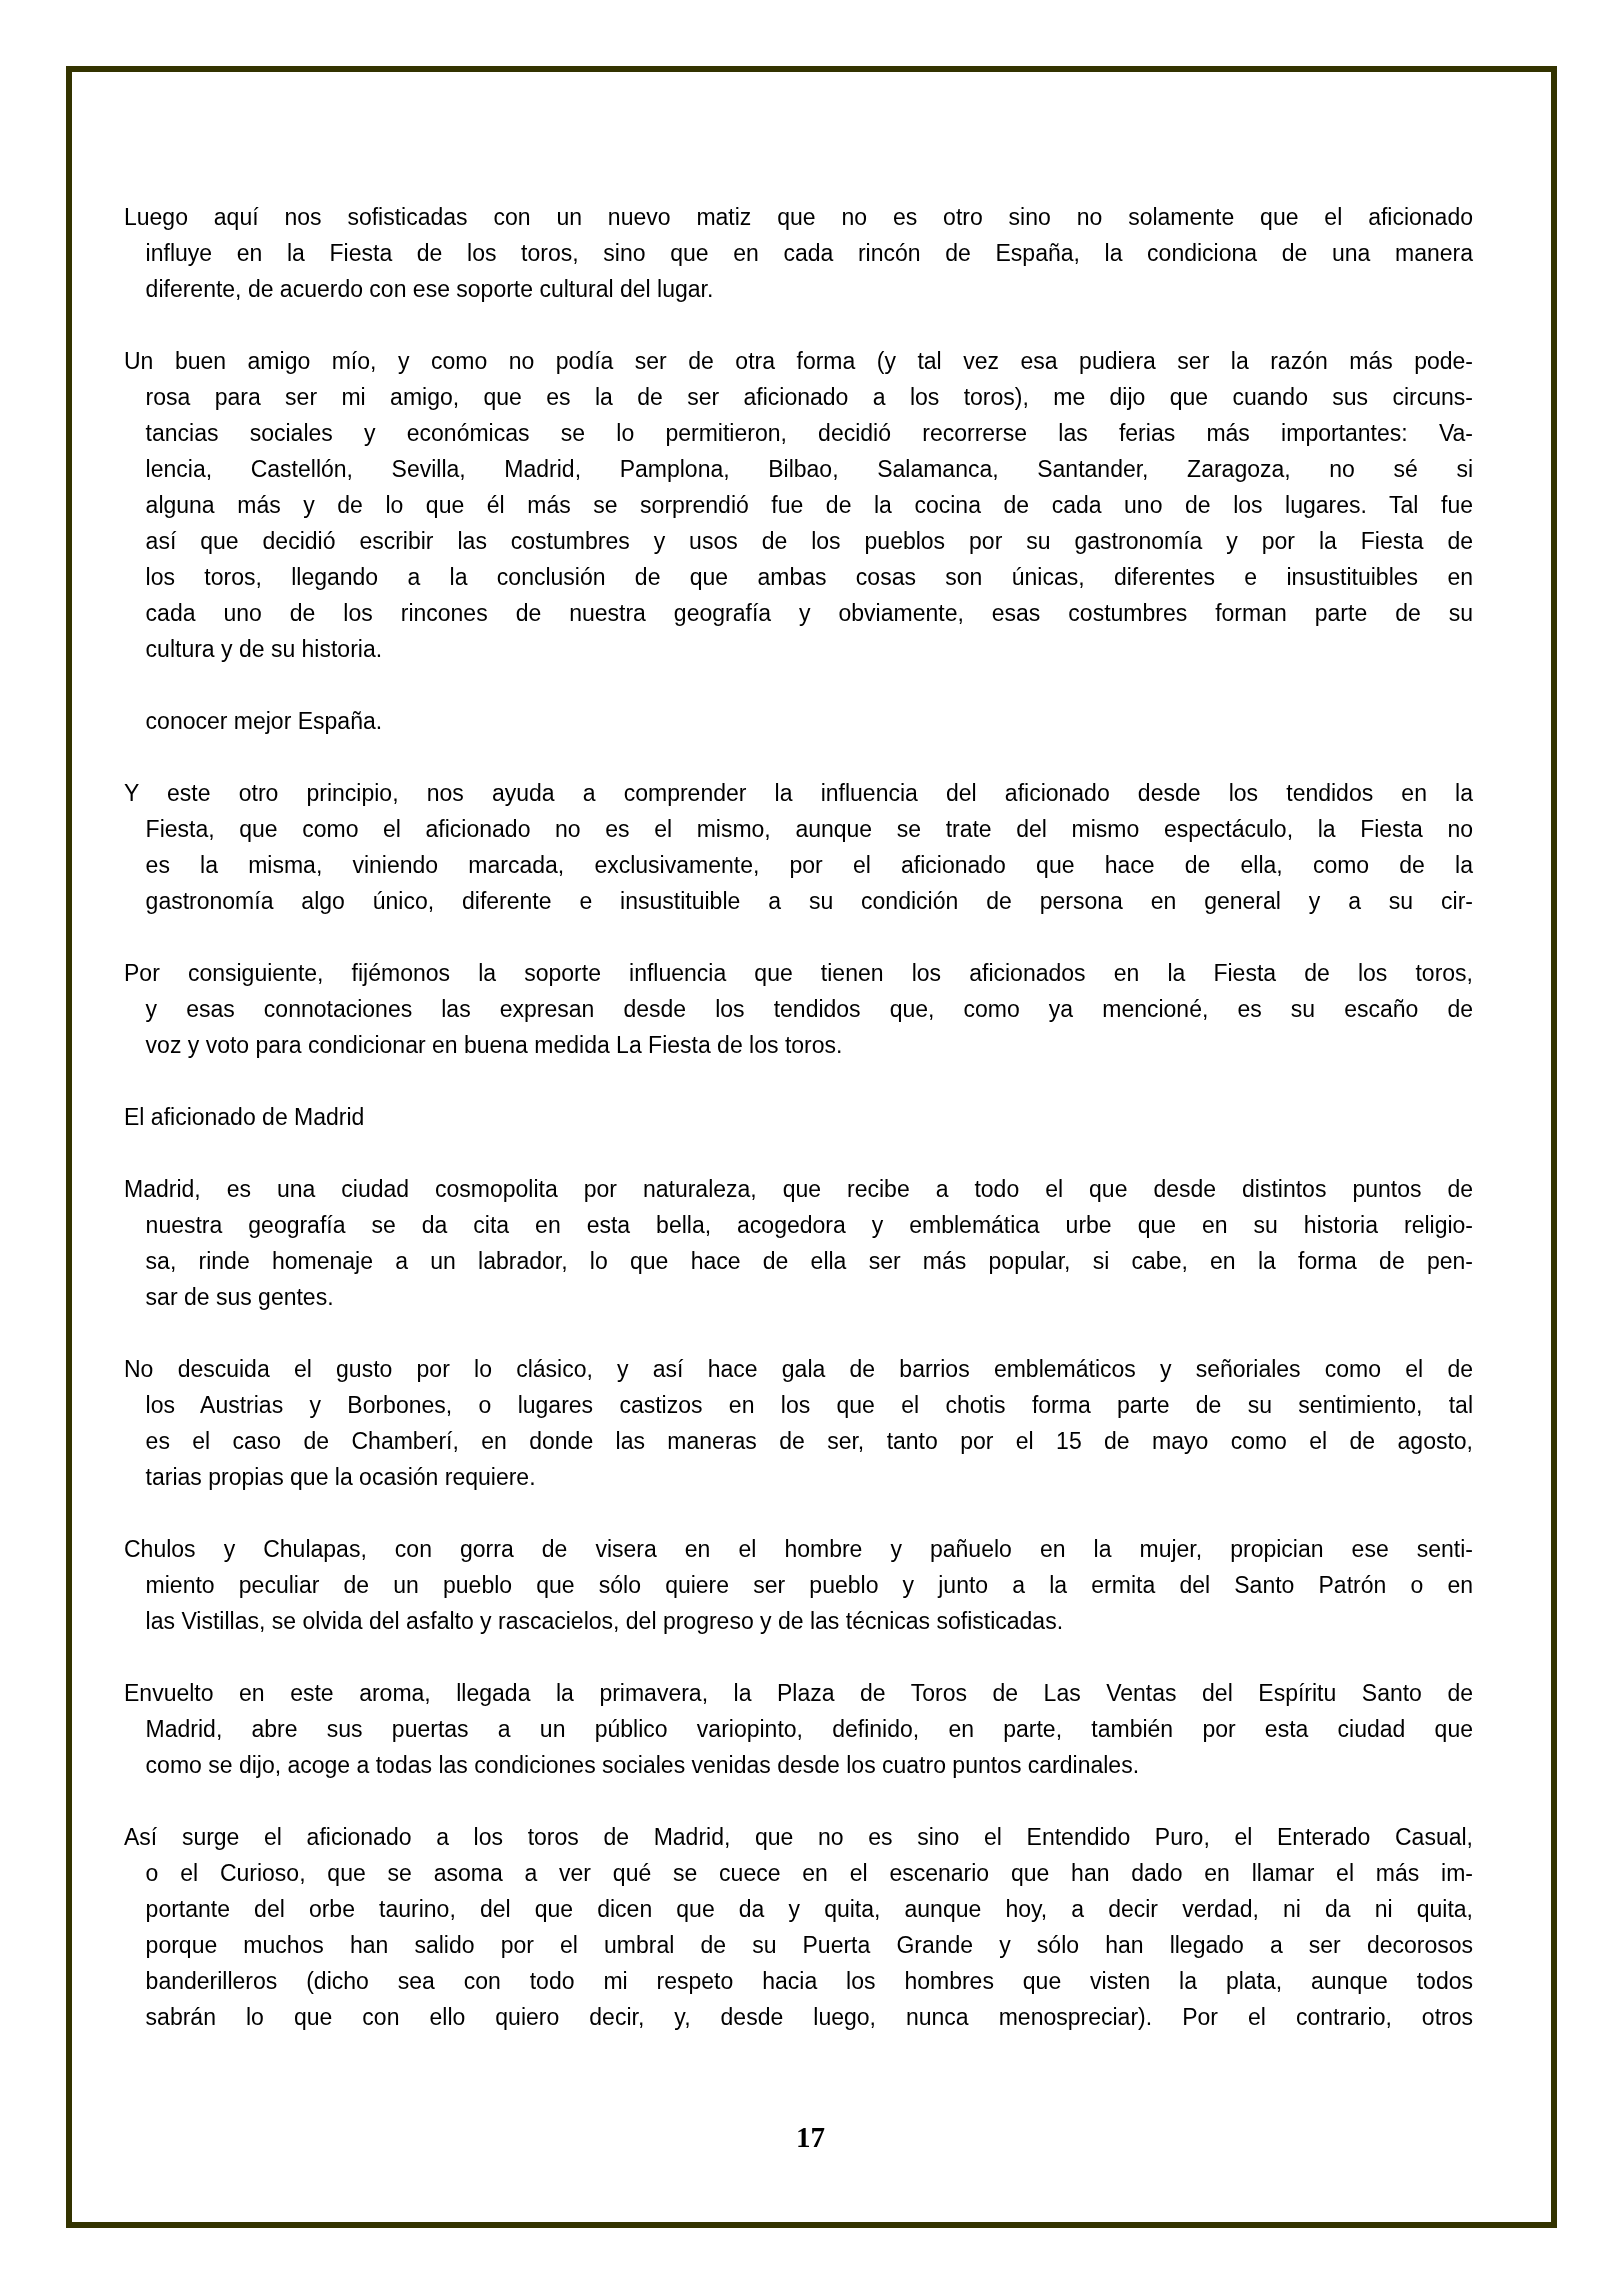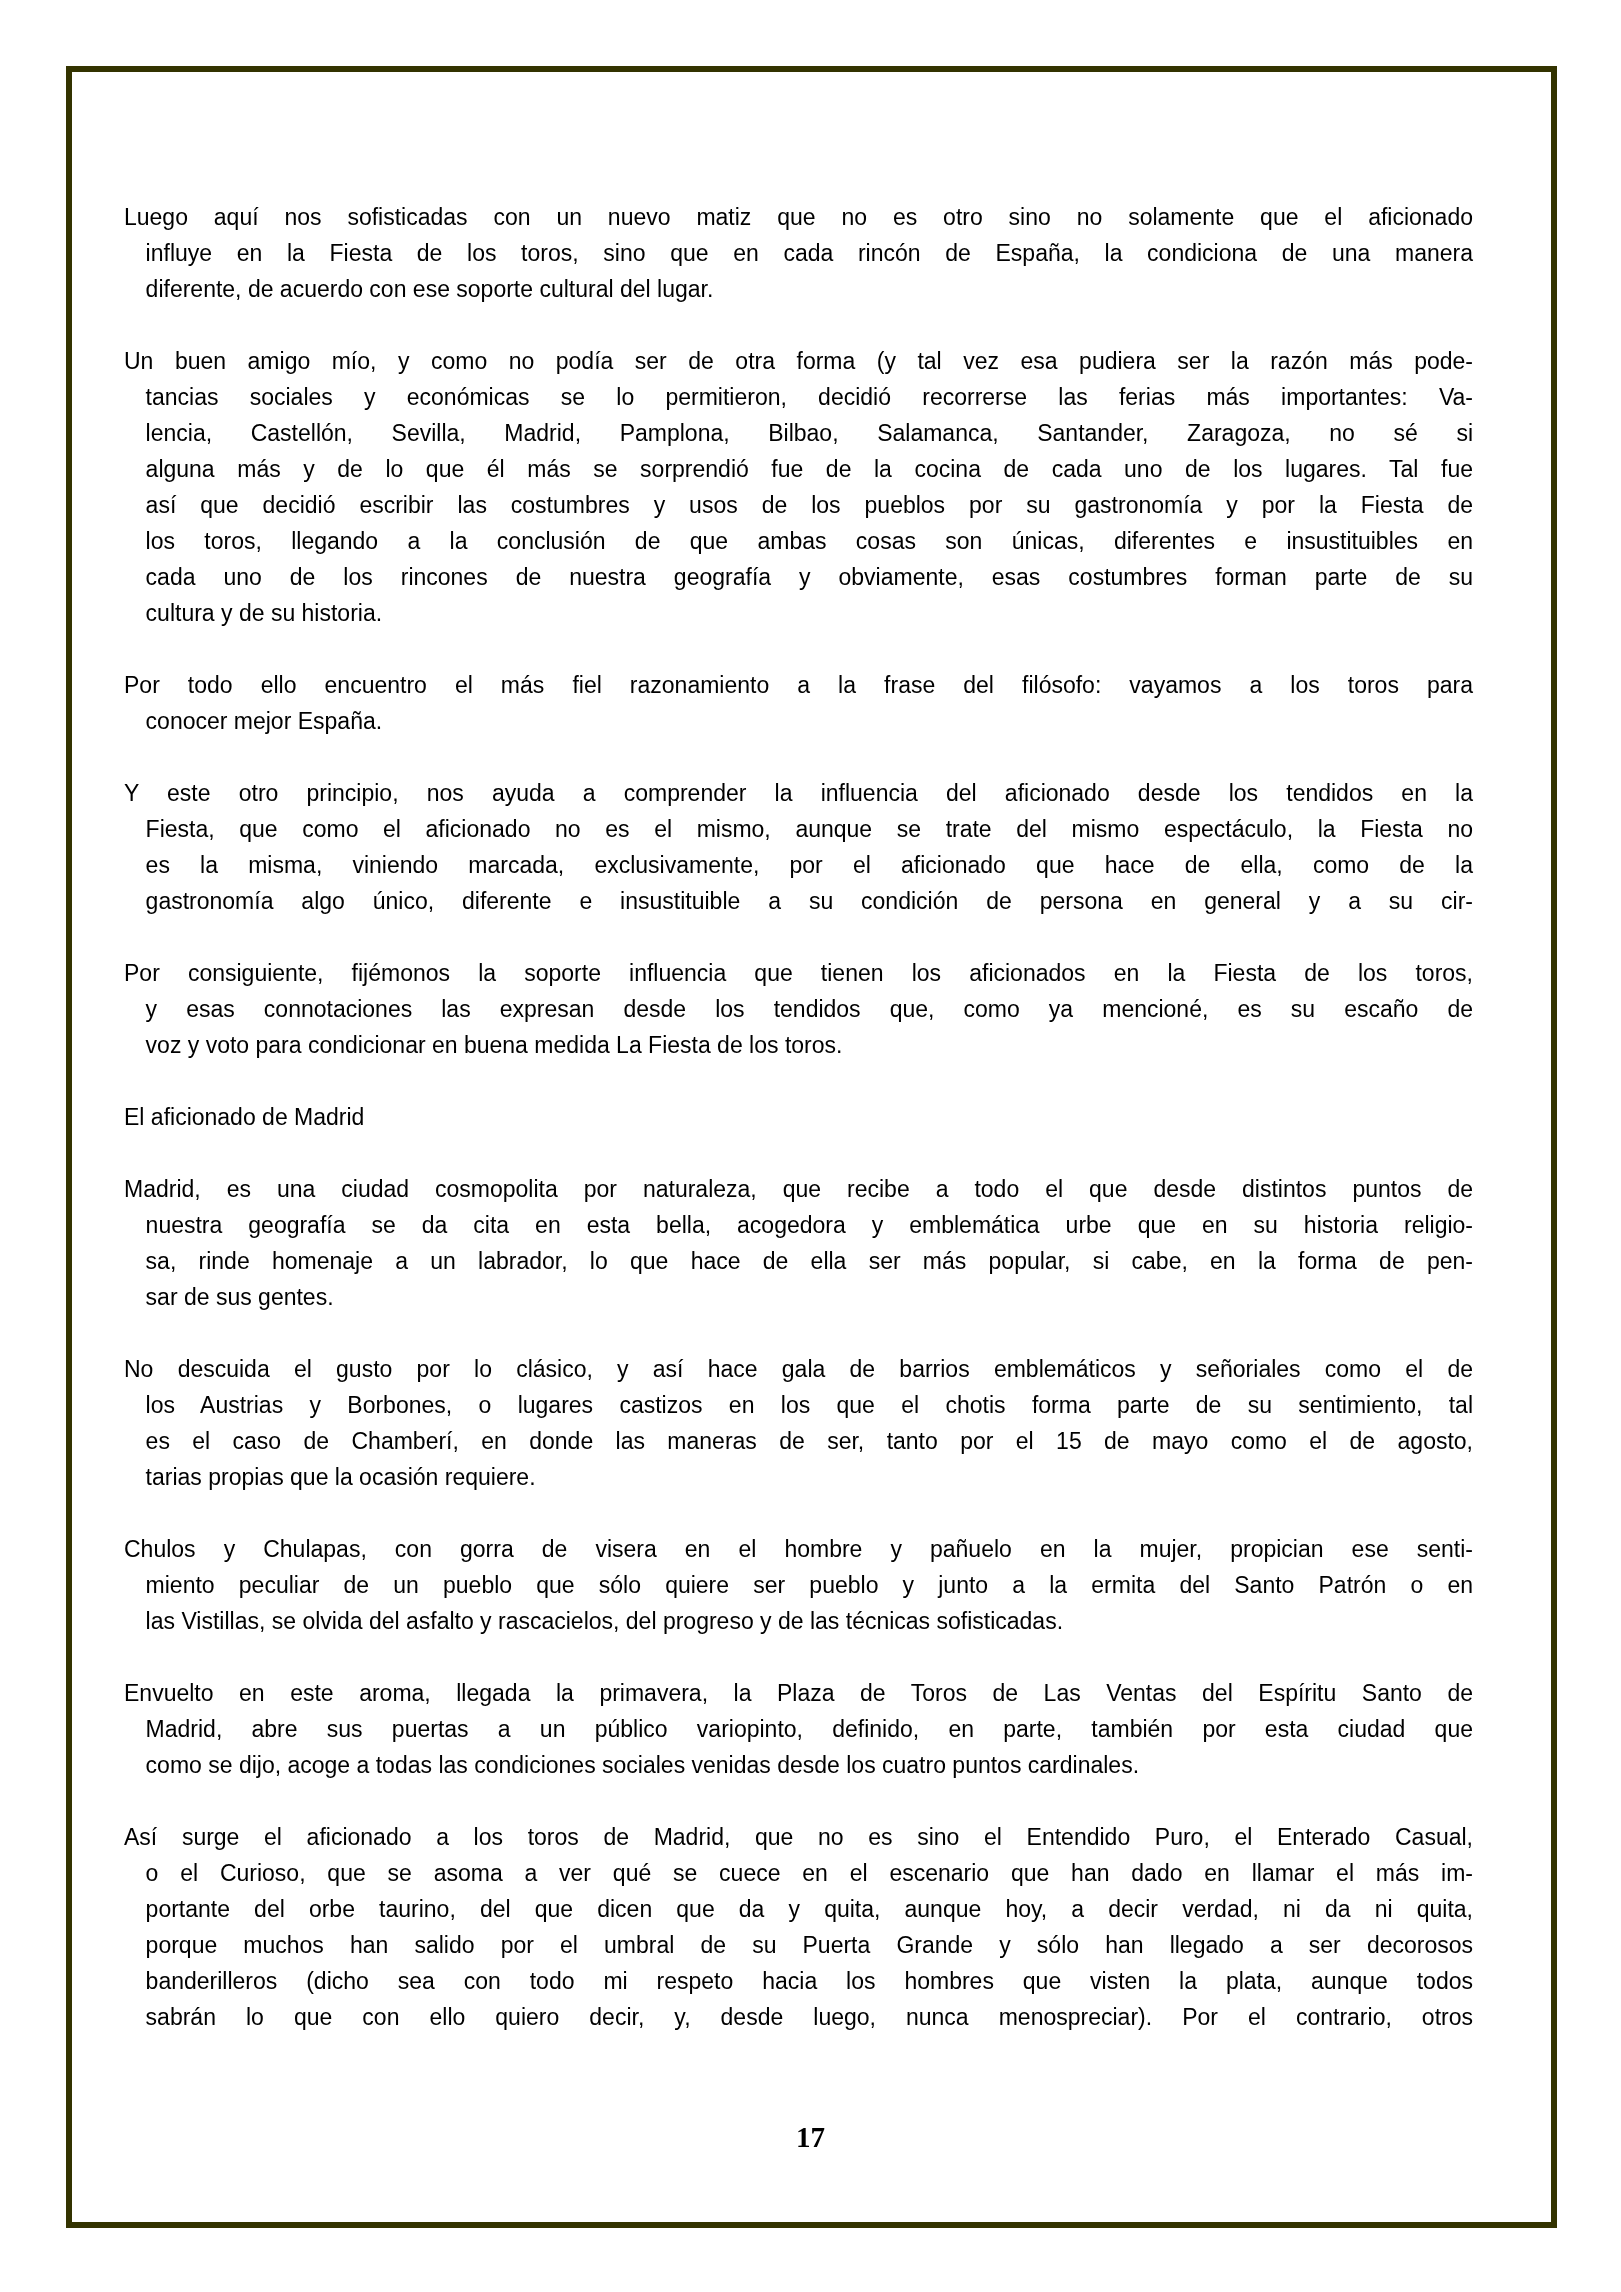--- a/index.html
+++ b/index.html
@@ -50,30 +50,30 @@
 <div class="frame" style="border-color: rgb(51, 51, 0);"></div>
 
 <div class="content" id="content">
     <div class="para">
       <span class="line">Luego aquí nos sofisticadas con un nuevo matiz que no es otro sino no solamente que el aficionado</span>
       <span class="line cont">influye en la Fiesta de los toros, sino que en cada rincón de España, la condiciona de una manera</span>
       <span class="line cont last">diferente, de acuerdo con ese soporte cultural del lugar.</span>
     </div>
     <div class="para">
       <span class="line">Un buen amigo mío, y como no podía ser de otra forma (y tal vez esa pudiera ser la razón más pode-</span>
+      <span class="line cont">rosa para ser mi amigo, que es la de ser aficionado a los toros), me dijo que cuando sus circuns-</span>
       <span class="line cont">tancias sociales y económicas se lo permitieron, decidió recorrerse las ferias más importantes: Va-</span>
       <span class="line cont">lencia, Castellón, Sevilla, Madrid, Pamplona, Bilbao, Salamanca, Santander, Zaragoza, no sé si</span>
       <span class="line cont">alguna más y de lo que él más se sorprendió fue de la cocina de cada uno de los lugares. Tal fue</span>
       <span class="line cont">así que decidió escribir las costumbres y usos de los pueblos por su gastronomía y por la Fiesta de</span>
       <span class="line cont">los toros, llegando a la conclusión de que ambas cosas son únicas, diferentes e insustituibles en</span>
       <span class="line cont">cada uno de los rincones de nuestra geografía y obviamente, esas costumbres forman parte de su</span>
       <span class="line cont last">cultura y de su historia.</span>
     </div>
     <div class="para">
-      <span class="line">Por todo ello encuentro el más fiel razonamiento a la frase del filósofo: vayamos a los toros para</span>
       <span class="line cont last">conocer mejor España.</span>
     </div>
     <div class="para">
       <span class="line">Y este otro principio, nos ayuda a comprender la influencia del aficionado desde los tendidos en la</span>
       <span class="line cont">Fiesta, que como el aficionado no es el mismo, aunque se trate del mismo espectáculo, la Fiesta no</span>
       <span class="line cont">es la misma, viniendo marcada, exclusivamente, por el aficionado que hace de ella, como de la</span>
       <span class="line cont">gastronomía algo único, diferente e insustituible a su condición de persona en general y a su cir-</span>
     </div>
     <div class="para">
       <span class="line">Por consiguiente, fijémonos la soporte influencia que tienen los aficionados en la Fiesta de los toros,</span>

